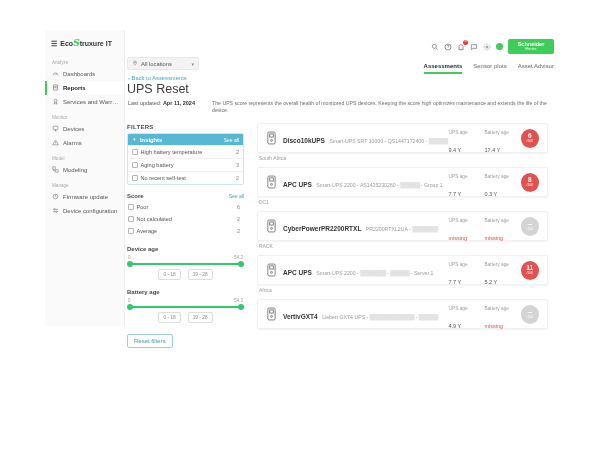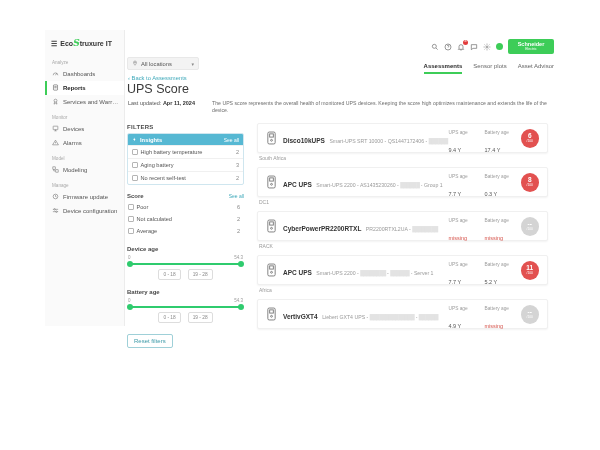--- a/index.html
+++ b/index.html
@@ -210,21 +210,21 @@
 
   <div class="location-box">
     <span><svg width="6" height="6" viewBox="0 0 24 24" fill="none" stroke="#777" stroke-width="2">
           <path d="M12 21s-6-6.5-6-11a6 6 0 1 1 12 0c0 4.5-6 11-6 11z"></path>
           <circle cx="12" cy="10" r="2"></circle>
         </svg></span>
     <span>All locations</span>
     <span class="chev">▾</span>
   </div>
   <div class="back-link">‹ <span>Back to Assessments</span></div>
-  <div class="page-title">UPS Score</div>
+  <div class="page-title">UPS Reset</div>
   <div class="updated">
     <span>Last updated:</span> <b>Apr 11, 2024</b>
   </div>
   <div class="desc">The UPS score represents the overall health of monitored UPS devices. Keeping the score high optimizes maintenance and extends the life of the device.</div>
 
   <div class="filters">
     <div class="filters-title">FILTERS</div>
 
     <div class="insights-box">
       <div class="insights-head">

